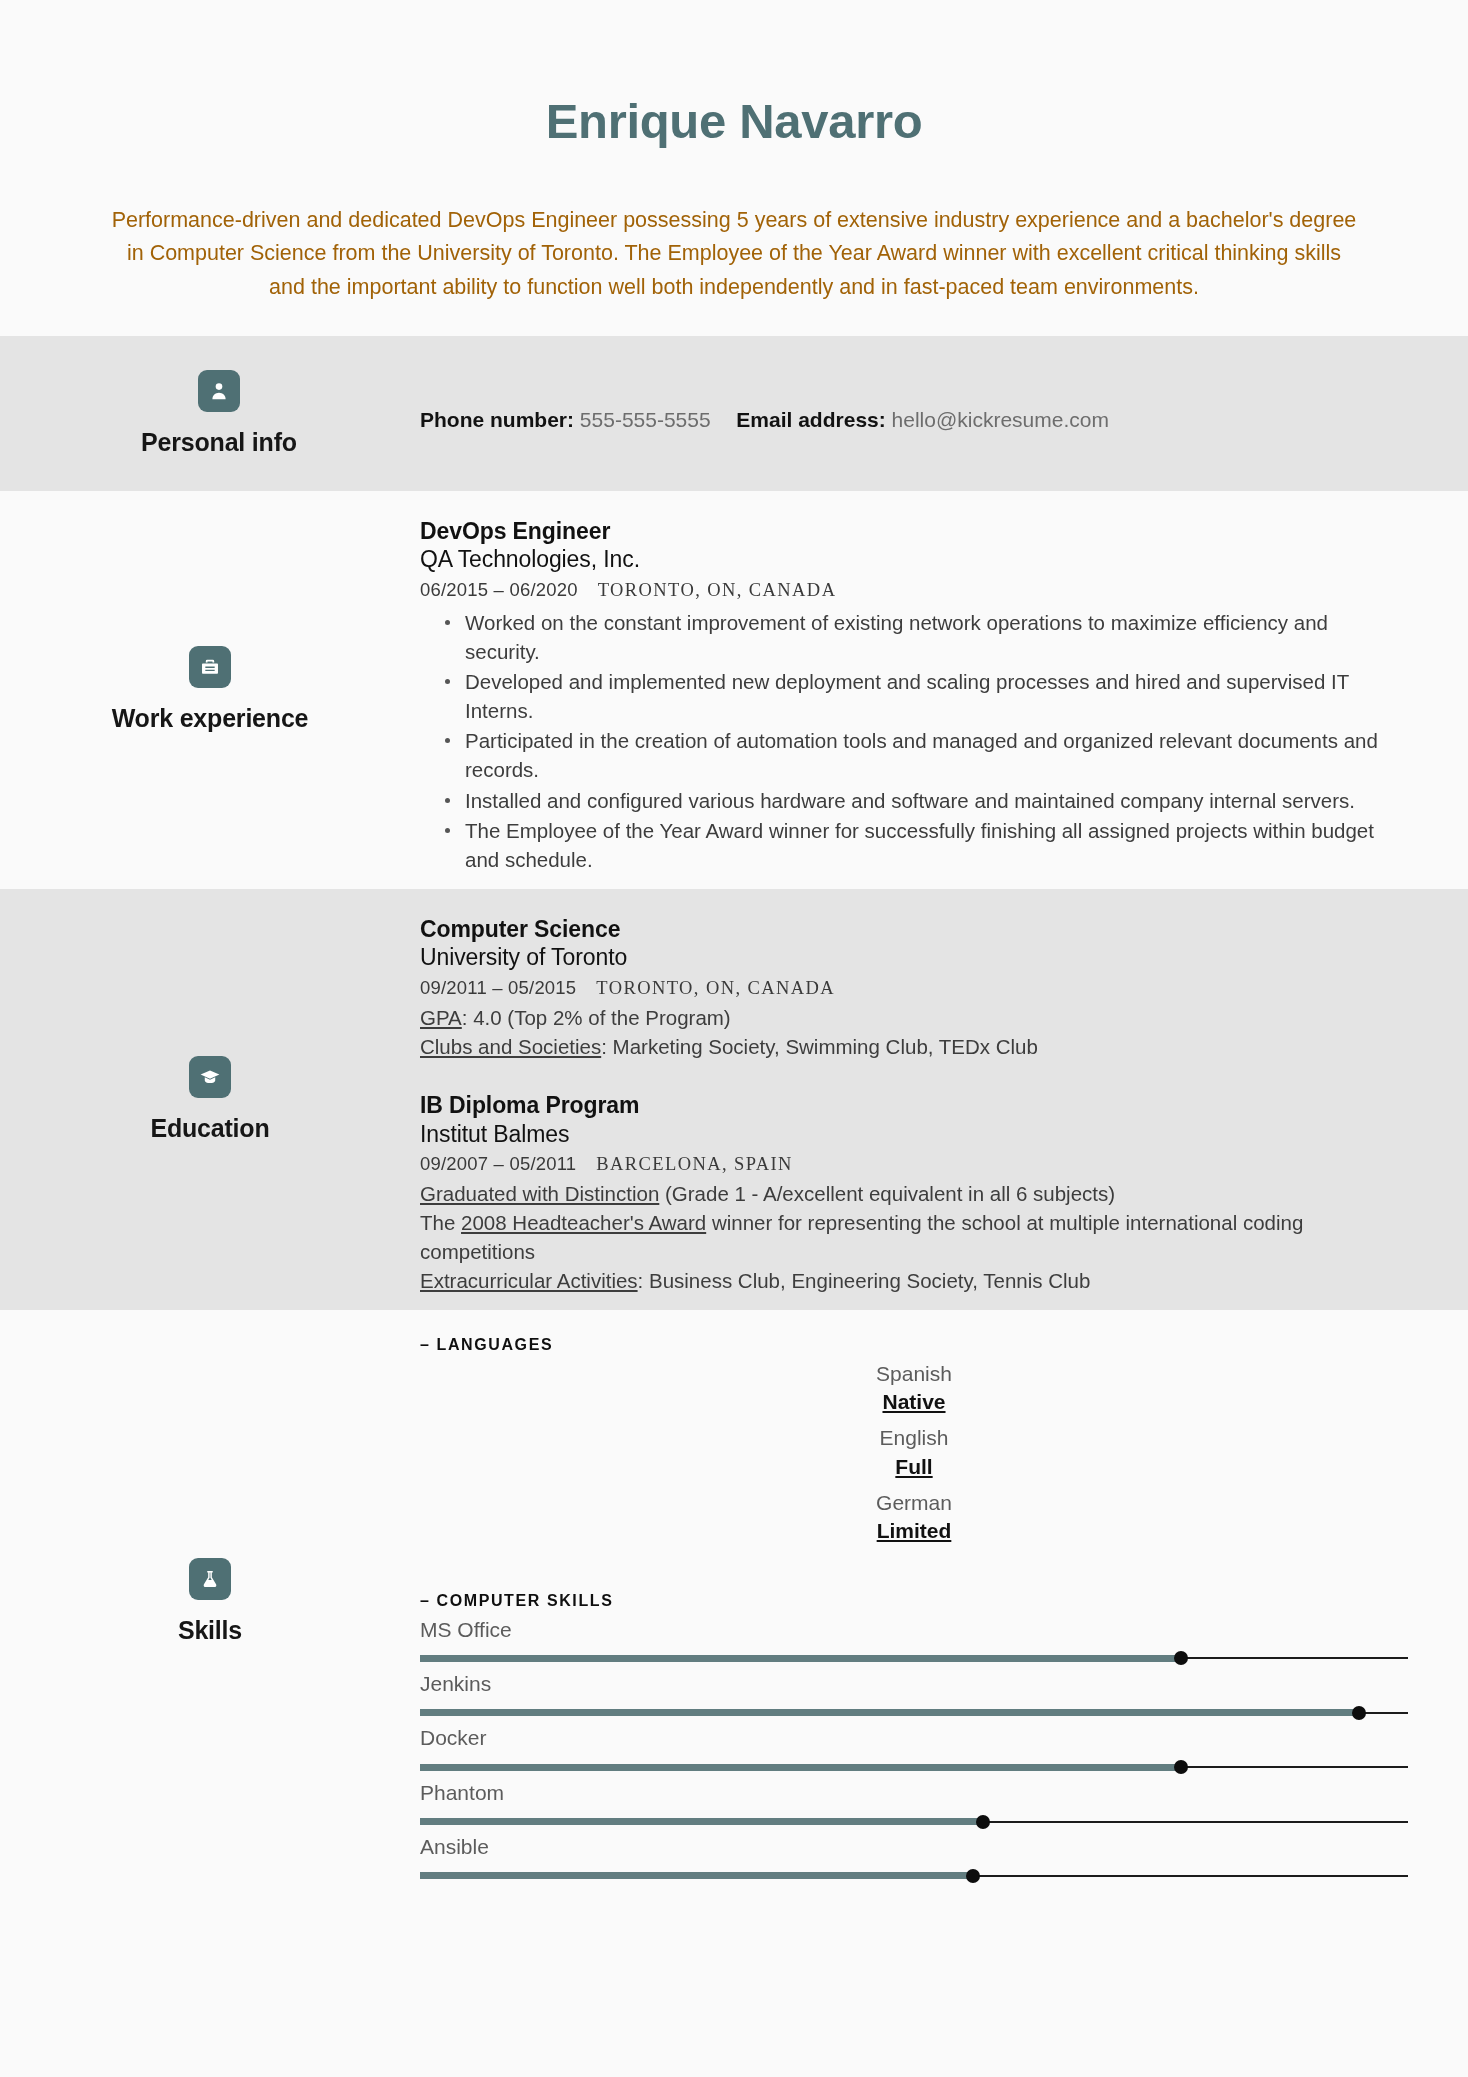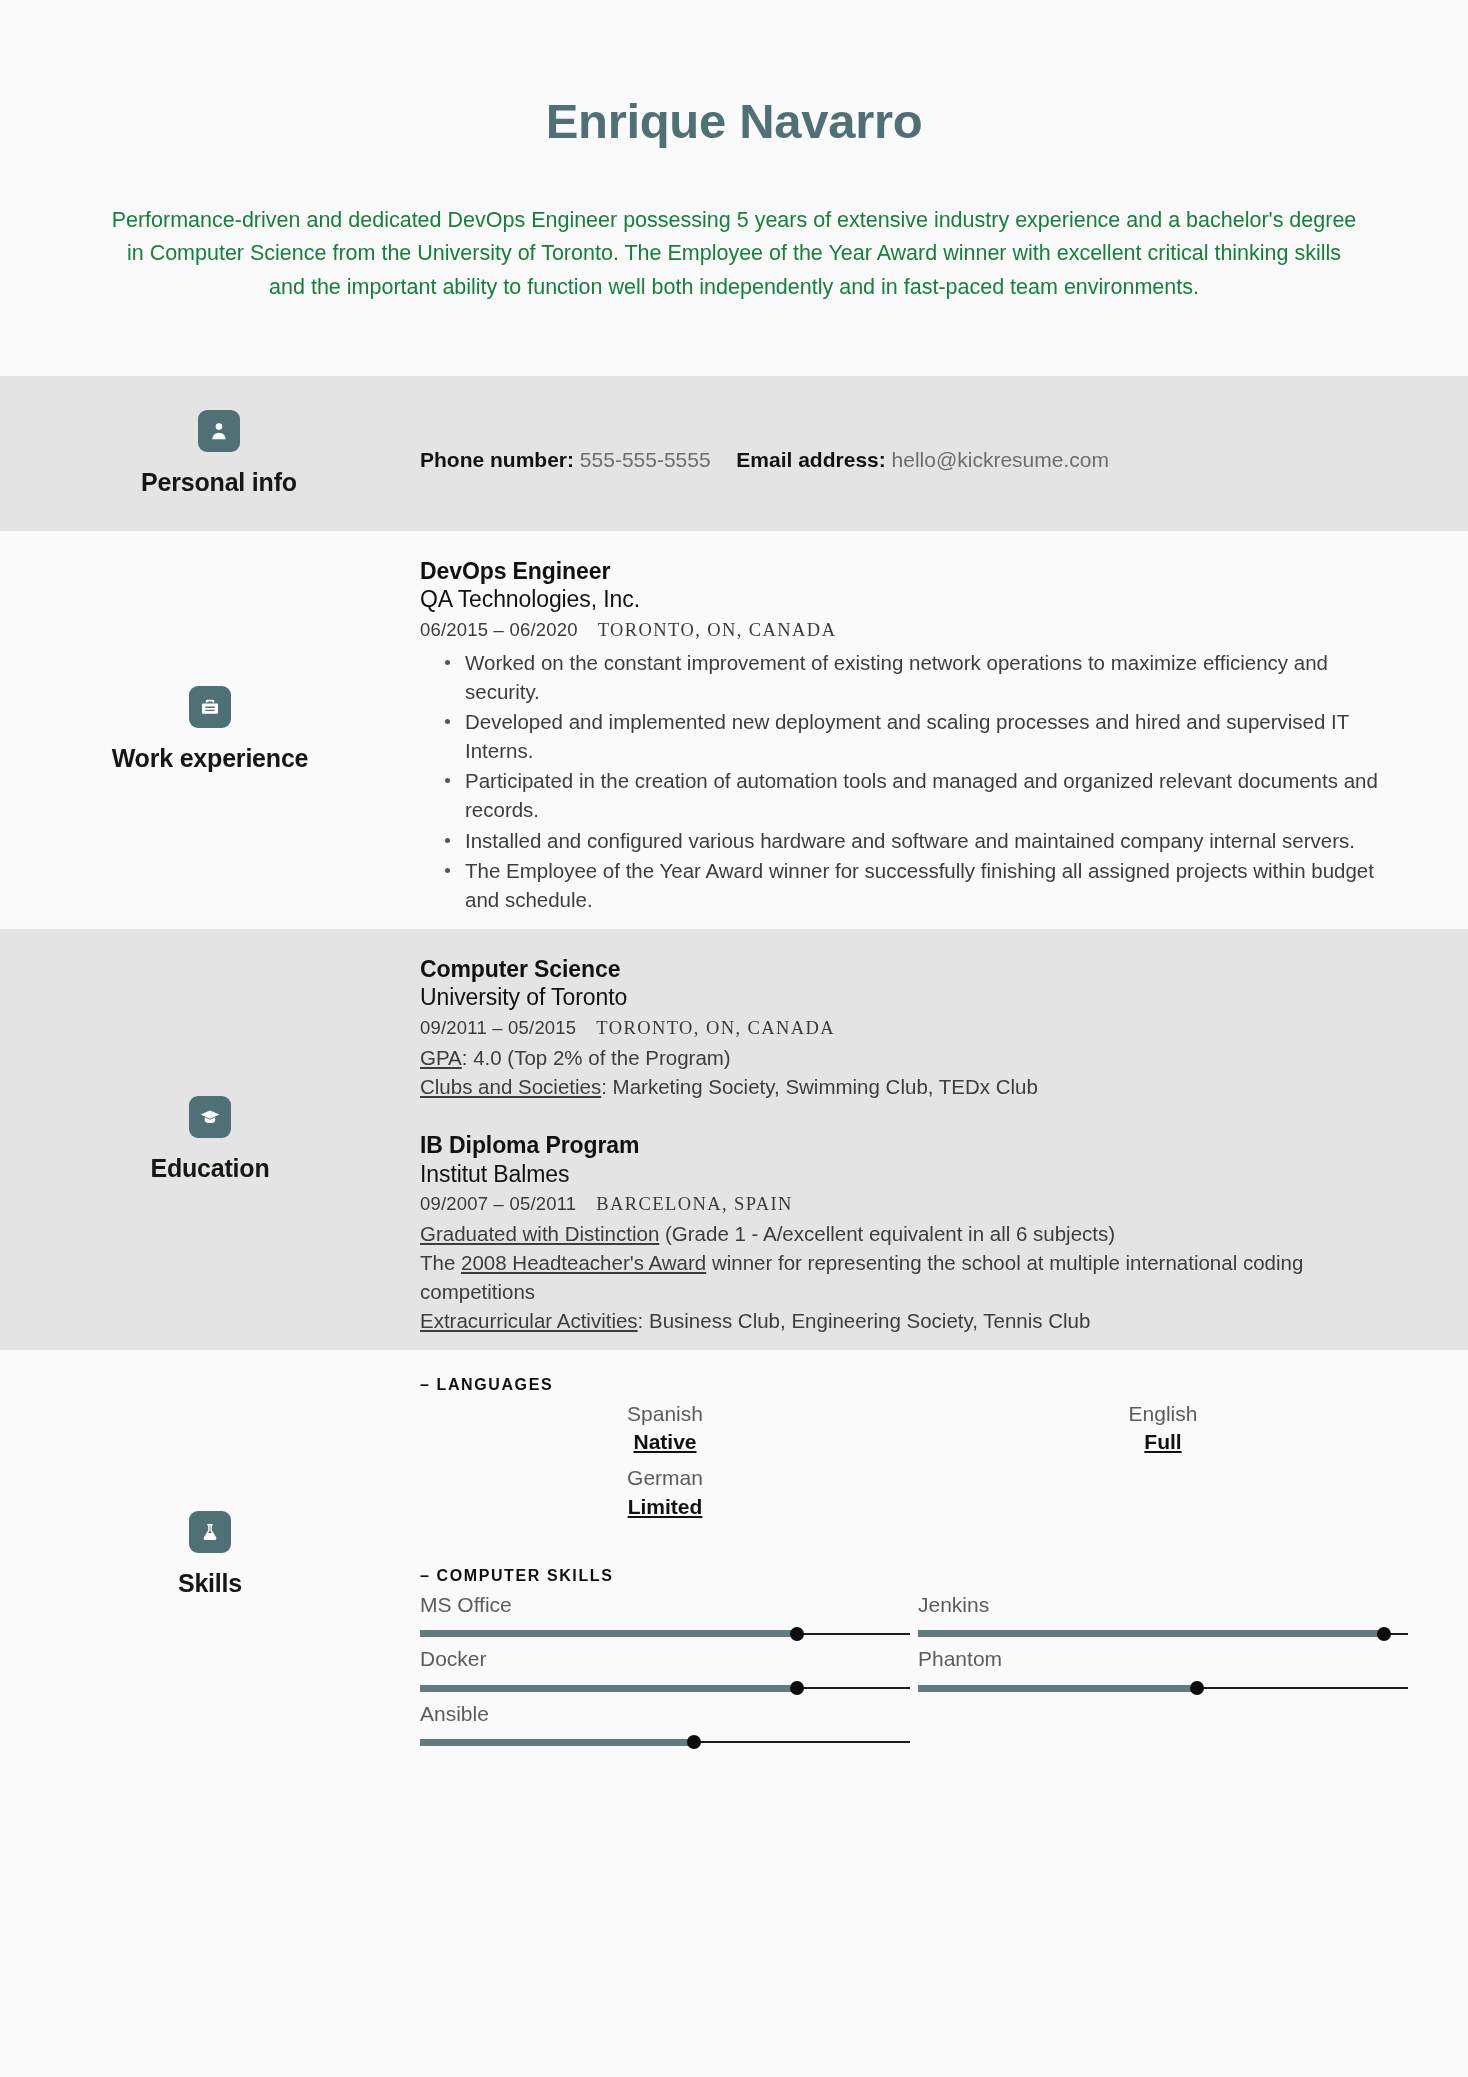--- a/index.html
+++ b/index.html
@@ -35,22 +35,22 @@
     color: #4f7074;
     letter-spacing: -0.3px;
     line-height: 1.1;
   }
   .summary {
     margin: 55px auto 0 auto;
     width: 1250px;
     text-align: center;
     font-size: 21.5px;
     line-height: 1.55;
-    color: #15803d;
-    padding-bottom: 72px;
+    color: #a16207;
+    padding-bottom: 32px;
   }
 
   
   .section {
     display: flex;
     width: 100%;
     box-sizing: border-box;
     align-items: stretch;
   }
   .section.shaded { background: #e4e4e4; }
@@ -170,21 +170,21 @@
   .skill-group-head {
     font-size: 16px;
     font-weight: bold;
     letter-spacing: 1.6px;
     color: #0f0f0f;
     text-transform: uppercase;
     margin-bottom: 6px;
   }
   .skill-grid {
     display: grid;
-    grid-template-columns: repeat(2, 1fr);
+    grid-template-columns: repeat(1, 1fr);
     column-gap: 32px;
     row-gap: 24px;
     gap: 8px;
   }
   .lang-item { text-align: center; }
   .lang-name {
     font-size: 21px;
     color: #5c5c5c;
     line-height: 1.35;
   }

